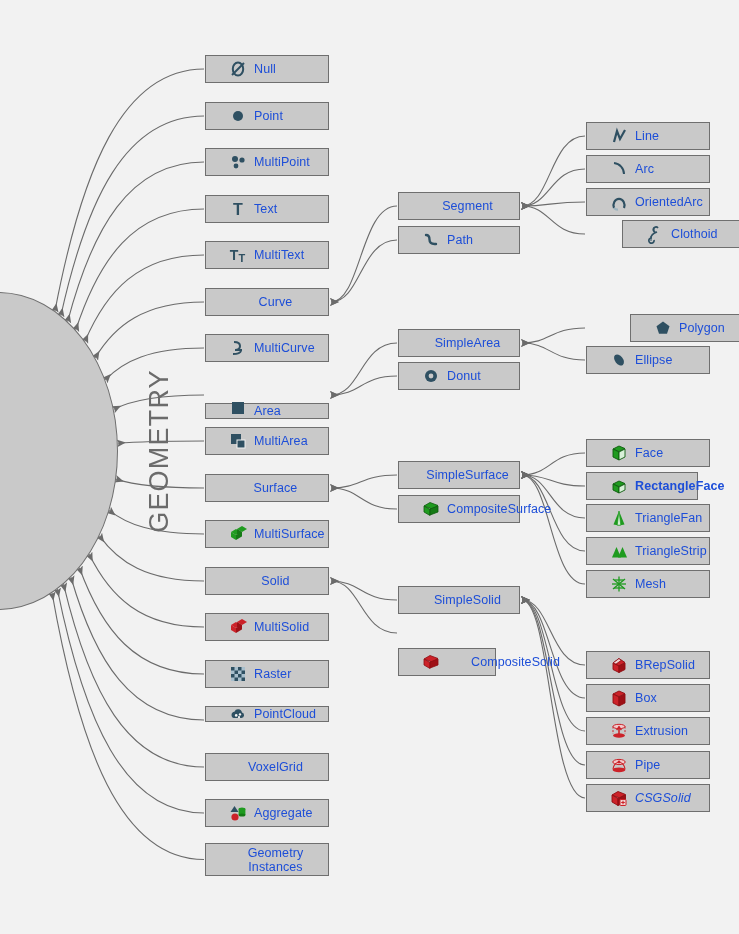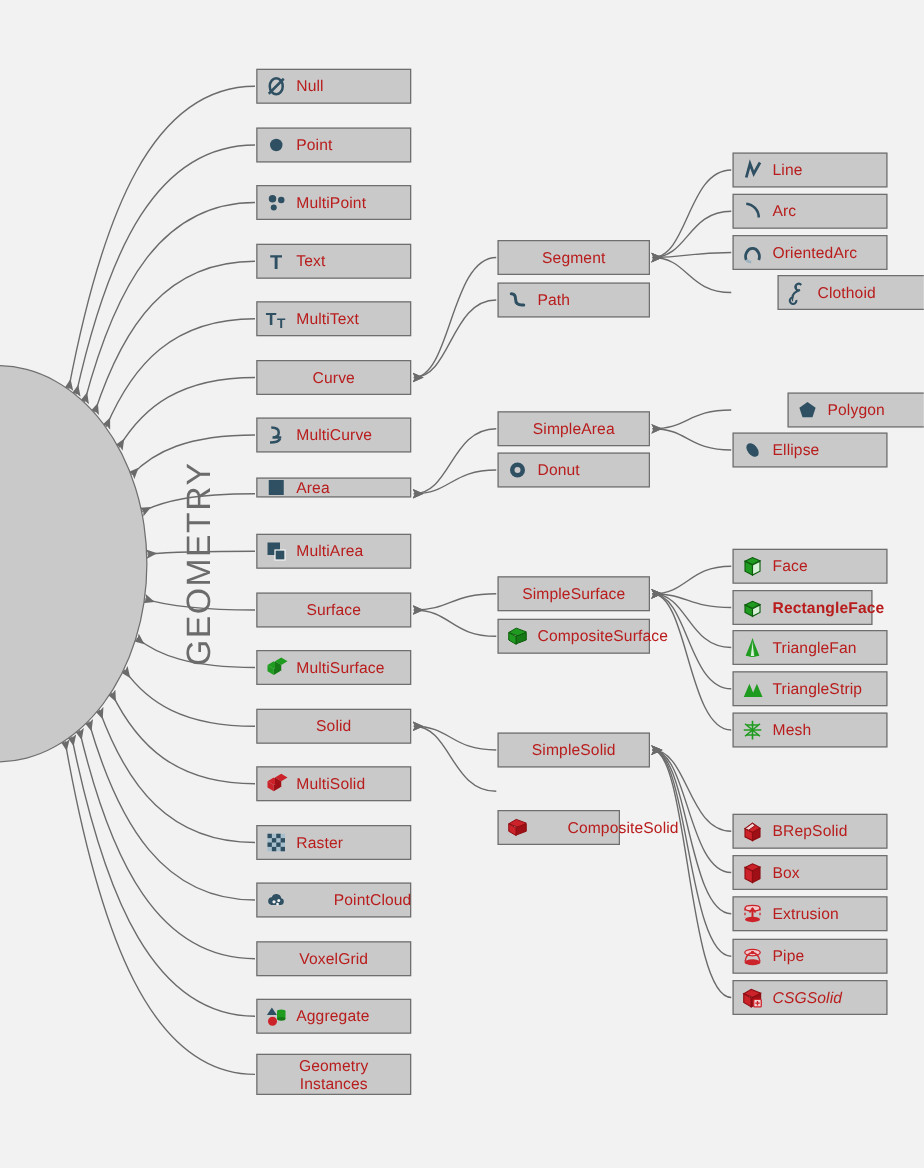--- a/index.html
+++ b/index.html
@@ -28,24 +28,25 @@
     height: 934px;
     pointer-events: none;
   }
   .node {
     position: absolute;
     box-sizing: border-box;
     background: #c9c9c9;
     border: 1px solid #6f6f6f;
     display: flex;
     align-items: center;
-    color: #b91c1c;
+    color: #1d4ed8;
     font-size: 12.5px;
     line-height: 1.12;
     letter-spacing: .1px;
+    padding-left: 17px;
   }
   .node.abstract {
     justify-content: center;
     text-align: center;
   }
   .node.concrete {
     justify-content: flex-start;
   }
   .node-icon {
     width: 20px;
@@ -185,21 +186,21 @@
       <div class="node abstract" style="left: 205px; top: 288px; width: 124px; height: 28px;">
         <span class="node-label">Curve</span>
       </div>
       <div class="node concrete" style="left: 205px; top: 334px; width: 124px; height: 28px;">
         <span class="node-icon"><svg viewBox="0 0 20 20" width="20" height="20">
             <path d="M6 4 q6 0 6 4 q0 4 -5 4 h7" fill="none" stroke="#2f5062" stroke-width="2"></path>
             <path d="M5 16 q7 0 8 -3" fill="none" stroke="#2f5062" stroke-width="2"></path>
           </svg></span>
         <span class="node-label">MultiCurve</span>
       </div>
-      <div class="node concrete" style="left: 205px; top: 382px; width: 124px; height: 16px;">
+      <div class="node concrete" style="left: 205px; top: 403px; width: 124px; height: 16px; align-items: flex-end;">
         <span class="node-icon"><svg viewBox="0 0 20 20" width="20" height="20">
             <rect x="4" y="4" width="12" height="12" fill="#2f5062"></rect>
           </svg></span>
         <span class="node-label">Area</span>
       </div>
       <div class="node concrete" style="left: 205px; top: 427px; width: 124px; height: 28px;">
         <span class="node-icon"><svg viewBox="0 0 20 20" width="20" height="20">
             <rect x="3" y="3" width="10" height="10" fill="#2f5062"></rect>
             <rect x="9" y="9" width="8" height="8" fill="#2f5062" stroke="#f2f2f2" stroke-width="1"></rect>
           </svg></span>
@@ -238,21 +239,21 @@
             <rect x="10" y="3" width="3.5" height="3.5" fill="#2f5062"></rect>
             <rect x="6.5" y="6.5" width="3.5" height="3.5" fill="#2f5062"></rect>
             <rect x="13.5" y="6.5" width="3.5" height="3.5" fill="#2f5062"></rect>
             <rect x="3" y="10" width="3.5" height="3.5" fill="#2f5062"></rect>
             <rect x="10" y="10" width="3.5" height="3.5" fill="#2f5062"></rect>
             <rect x="6.5" y="13.5" width="3.5" height="3.5" fill="#2f5062"></rect>
             <rect x="13.5" y="13.5" width="3.5" height="3.5" fill="#2f5062"></rect>
           </svg></span>
         <span class="node-label">Raster</span>
       </div>
-      <div class="node concrete" style="left: 205px; top: 706px; width: 124px; height: 28px; gap: 30px;">
+      <div class="node concrete" style="left: 205px; top: 706px; width: 124px; height: 16px;">
         <span class="node-icon"><svg viewBox="0 0 20 20" width="20" height="20">
             <path d="M6 14 a3.2 3.2 0 0 1 0.4 -6.3 a4 4 0 0 1 7.6 0.8 a2.8 2.8 0 0 1 -0.6 5.5 z" fill="#2f5062"></path>
             <circle cx="8.2" cy="11.4" r="1.3" fill="#f2f2f2"></circle>
             <circle cx="12" cy="10.4" r="1.2" fill="#f2f2f2"></circle>
             <circle cx="11" cy="13.2" r="1.1" fill="#f2f2f2"></circle>
           </svg></span>
         <span class="node-label">PointCloud</span>
       </div>
       <div class="node abstract" style="left: 205px; top: 753px; width: 124px; height: 28px;">
         <span class="node-label">VoxelGrid</span>

